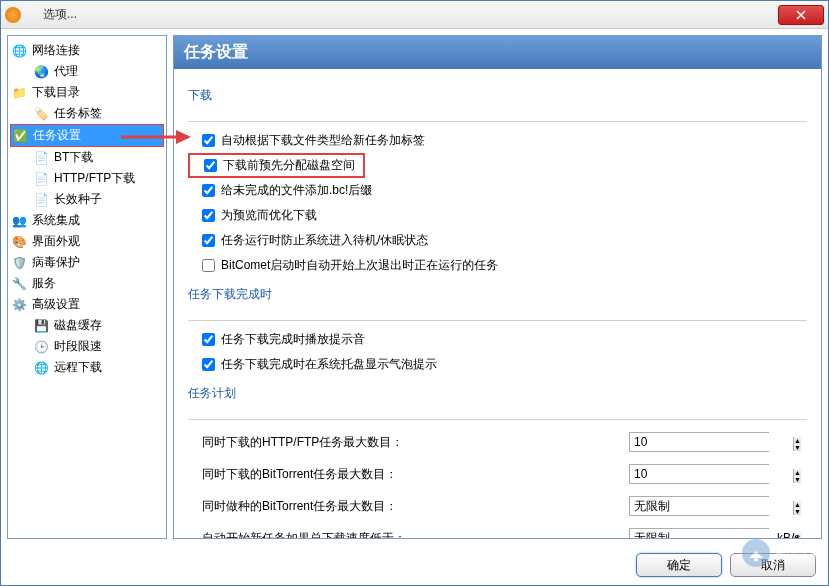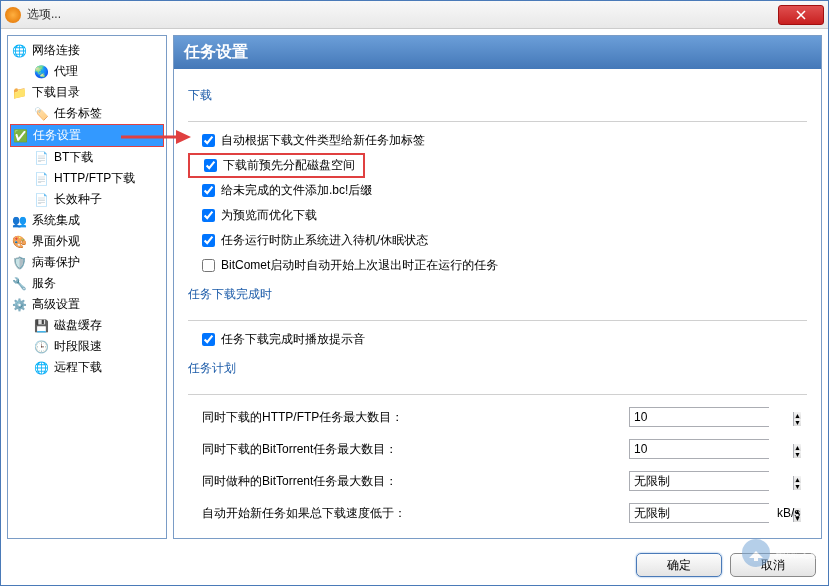--- a/index.html
+++ b/index.html
@@ -1,18 +1,18 @@
 <!DOCTYPE html>
 <html><head>
 <meta charset="utf-8">
 <style>
 * { box-sizing: border-box; margin: 0; padding: 0; }
 body { font-family: "Microsoft YaHei", "SimSun", sans-serif; font-size: 12px; background: #fff; }
 .window { width: 829px; height: 586px; border: 1px solid #4a7ab8; position: relative; background: #fff; }
-.titlebar { height: 28px; background: linear-gradient(to bottom, #f8f8f8, #e8e8e8); display: flex; align-items: center; padding: 0 4px; border-bottom: 1px solid #ccc; }
+.titlebar { height: 28px; background: linear-gradient(to bottom, #f8f8f8, #e8e8e8); display: flex; align-items: center; padding: 0 4px; border-bottom: 1px solid #ccc; gap: 16px; }
 .titlebar-icon { width: 16px; height: 16px; background: radial-gradient(circle, #ffb040, #e07000); border-radius: 50%; margin-right: 6px; }
 .titlebar-title { flex: 1; color: #333; }
 .close-btn { width: 46px; height: 20px; background: linear-gradient(to bottom, #e05050, #c82020); border: 1px solid #a01010; border-radius: 3px; display: flex; align-items: center; justify-content: center; cursor: pointer; }
 .close-btn svg { width: 10px; height: 10px; }
 .content { display: flex; height: calc(100% - 68px); }
 .sidebar { width: 160px; border: 1px solid #7a9cc6; margin: 6px 0 6px 6px; background: #fff; overflow-y: auto; padding: 4px 2px; }
 .tree-item { display: flex; align-items: center; padding: 2px 2px; cursor: pointer; white-space: nowrap; }
 .tree-item.indent1 { padding-left: 24px; }
 .tree-item.selected { background: #3399ff; color: #fff; border: 1px solid #e04040; }
 .tree-icon { width: 16px; height: 16px; margin-right: 4px; display: inline-flex; align-items: center; justify-content: center; flex-shrink: 0; }
@@ -150,20 +150,24 @@
         <div class="checkbox-row">
             <input type="checkbox" style="">
             <span>BitComet启动时自动开始上次退出时正在运行的任务</span>
           </div>
 
         <div class="group-label">任务下载完成时</div>
         <div class="checkbox-row">
             <input type="checkbox" checked="" style="">
             <span>任务下载完成时播放提示音</span>
           </div>
+        <div class="checkbox-row">
+            <input type="checkbox" checked="" style="">
+            <span>任务下载完成时在系统托盘显示气泡提示</span>
+          </div>
 
         <div class="group-label">任务计划</div>
 
         <div class="field-row">
           <span class="field-label">同时下载的HTTP/FTP任务最大数目：</span>
           <span class="field-spacer"></span>
           <div class="spinner">
             <input value="10" style="">
             <div class="spinner-btns">
                 <div class="spinner-btn">▲</div>

